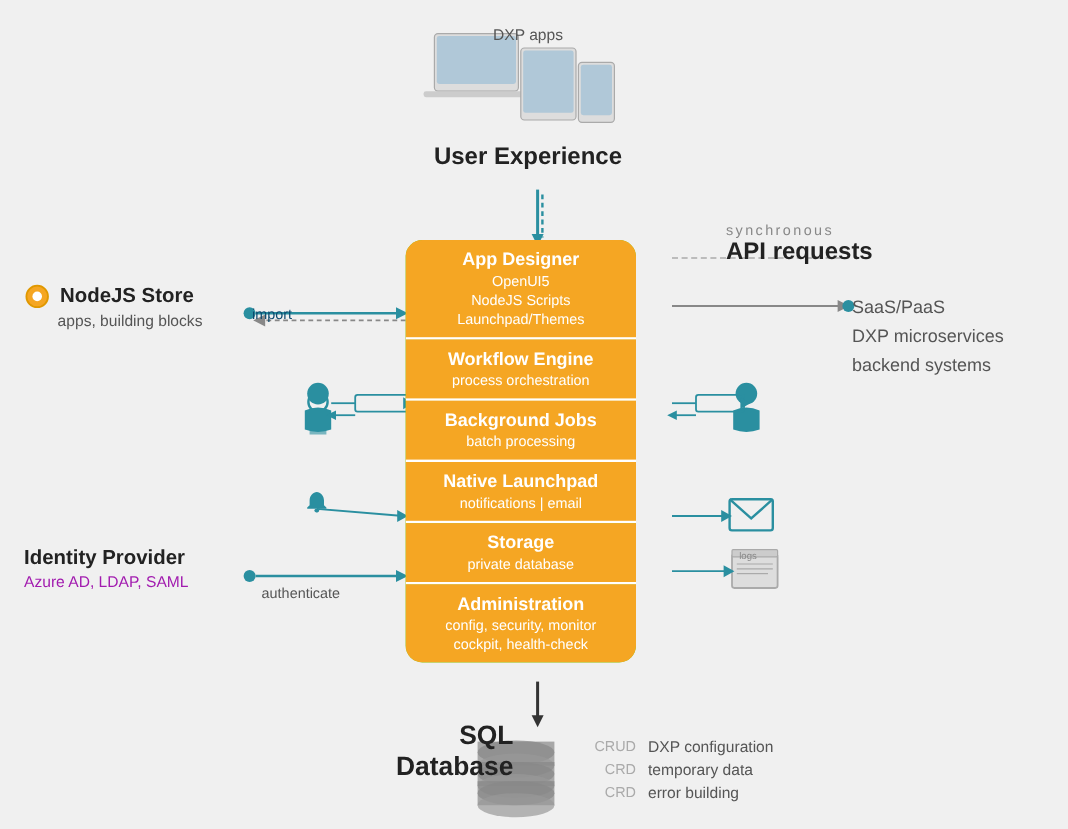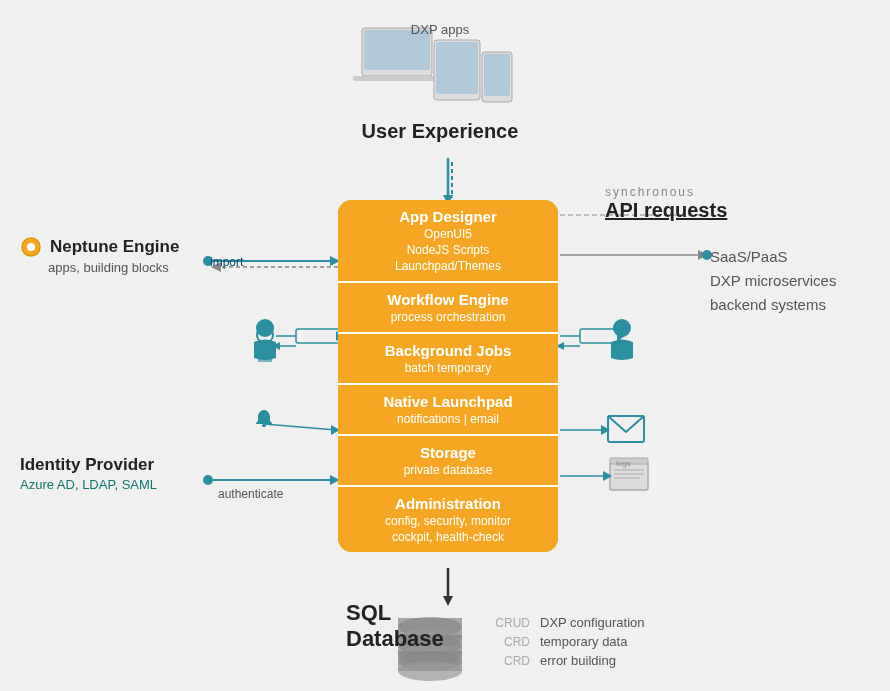--- a/index.html
+++ b/index.html
@@ -43,21 +43,21 @@
       font-size: 20px;
       font-weight: bold;
       color: #222;
     }
 
     
     .central-block {
       position: absolute;
       top: 200px;
       left: 338px;
-      width: 220px;
+      width: 192px;
       border-radius: 14px;
       overflow: hidden;
       background: #84cc16;
     }
 
     .block-section {
       background: #f5a623;
       border-bottom: 2px solid #fff;
       padding: 8px 10px;
       text-align: center;
@@ -85,21 +85,20 @@
     }
     .api-sync {
       font-size: 12px;
       color: #888;
       letter-spacing: 2px;
     }
     .api-label {
       font-size: 20px;
       font-weight: bold;
       color: #222;
-      text-decoration: underline;
     }
 
     
     .saas-block {
       position: absolute;
       top: 245px;
       left: 710px;
       text-align: left;
     }
     .saas-block div {
@@ -136,46 +135,46 @@
       top: 455px;
       left: 20px;
     }
     .identity-label {
       font-size: 17px;
       font-weight: bold;
       color: #222;
     }
     .identity-sub {
       font-size: 13px;
-      color: #0f766e;
+      color: #a21caf;
       margin-top: 2px;
     }
 
     
     .sql-database {
       position: absolute;
       top: 600px;
-      left: 346px;
-      text-align: left;
+      left: 330px;
+      text-align: right;
     }
     .sql-label {
       font-size: 22px;
       font-weight: bold;
       color: #222;
     }
 
     
     .sql-data {
       position: absolute;
       top: 615px;
       left: 490px;
     }
     .sql-row {
       display: flex;
-      align-items: center;
+      align-items: flex-start;
       gap: 10px;
       margin-bottom: 4px;
     }
     .sql-code {
       font-size: 12px;
       color: #aaa;
       width: 40px;
       text-align: right;
     }
     .sql-desc {
@@ -333,21 +332,21 @@
     <div>backend systems</div>
   </div>
 
   <div class="neptune-store">
     <div class="neptune-label">
 
       <svg width="22" height="22" viewBox="0 0 22 22">
         <circle cx="11" cy="11" r="9" fill="#f5a623" stroke="#e09800" stroke-width="1.5"></circle>
         <circle cx="11" cy="11" r="4" fill="white"></circle>
       </svg>
-      <span>Neptune Engine</span>
+      <span>NodeJS Store</span>
     </div>
     <div class="neptune-sub">apps, building blocks</div>
   </div>
 
   <div class="import-label">import</div>
 
   <div class="central-block">
 
     <div class="block-section">
       <div class="block-title">App Designer</div>
@@ -356,21 +355,21 @@
       <div class="block-sub">Launchpad/Themes</div>
     </div>
 
     <div class="block-section">
       <div class="block-title">Workflow Engine</div>
       <div class="block-sub">process orchestration</div>
     </div>
 
     <div class="block-section">
       <div class="block-title">Background Jobs</div>
-      <div class="block-sub">batch temporary</div>
+      <div class="block-sub">batch processing</div>
     </div>
 
     <div class="block-section">
       <div class="block-title">Native Launchpad</div>
       <div class="block-sub">notifications | email</div>
     </div>
 
     <div class="block-section">
       <div class="block-title">Storage</div>
       <div class="block-sub">private database</div>

